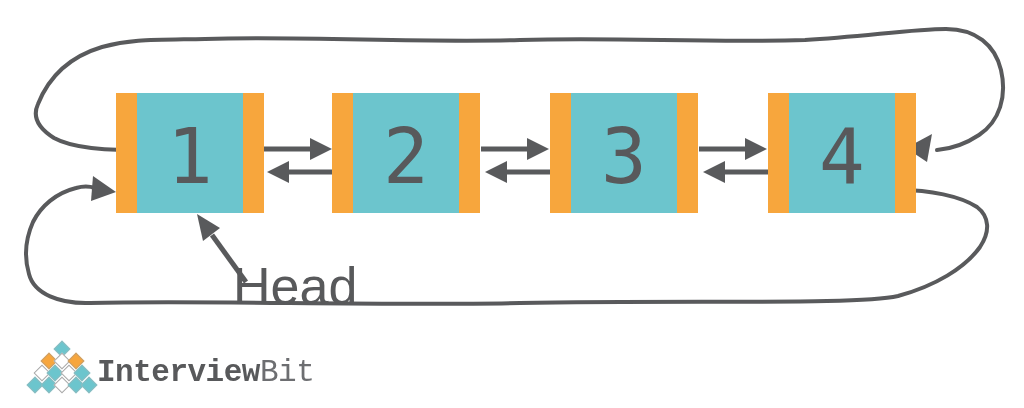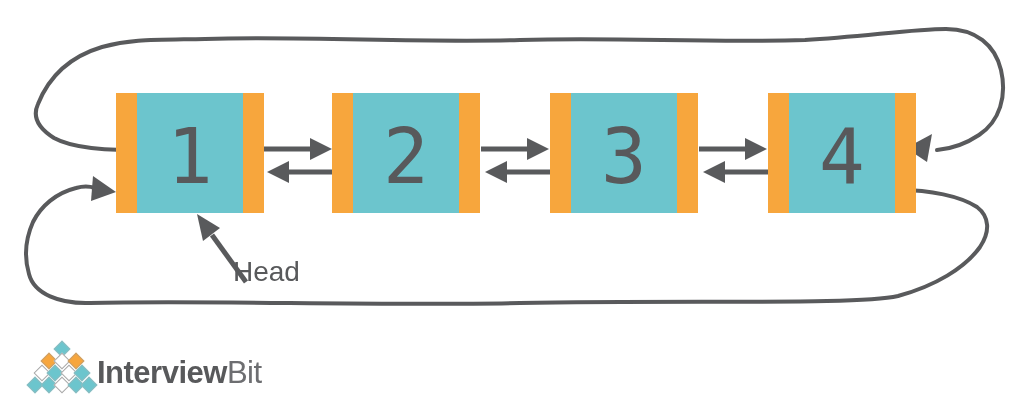--- a/index.html
+++ b/index.html
@@ -10,30 +10,30 @@
          font-family:"Liberation Sans", sans-serif;}
   #links{position:absolute;left:0;top:0;width:1024px;height:408px;}
   .loop{stroke:var(--line);stroke-width:4;fill:none;stroke-linecap:round;}
   .shaft{stroke:var(--line);stroke-width:5;fill:none;}
   .ahead{fill:var(--line);stroke:none;}
   .node{position:absolute;top:93px;width:148px;height:120px;display:flex;}
   .ptr{width:21px;background:var(--orange);}
   .cell{flex:1;background:var(--teal);display:flex;align-items:center;justify-content:center;}
   .digit{font-family:"DejaVu Sans Mono", monospace;font-size:76px;color:var(--text);
          transform:translateY(4px);line-height:1;}
-  #head-label{position:absolute;left:233px;top:256px;font-size:28px;color:var(--text);
+  #head-label{position:absolute;left:233px;top:256px;font-size:52px;color:var(--text);
               letter-spacing:0px;}
   #logo{position:absolute;left:0;top:0;}
   #pyramid{position:absolute;left:28px;top:342px;width:68px;height:54px;}
   .diamond{position:absolute;width:10px;height:10px;border:1px solid #a3a3a3;
            transform:translate(-50%,-50%) rotate(45deg);}
   .diamond.teal{background:var(--teal);border-color:#8ebcc0;}
   .diamond.orange{background:var(--orange);border-color:#c9a06e;}
   .diamond.white{background:#ffffff;border-color:#a8a8a8;}
-  #brand{position:absolute;left:97px;top:357px;font-size:31px;line-height:1;letter-spacing:-0.5px;}
+  #brand{position:absolute;left:97px;top:357px;font-size:31px;line-height:1;letter-spacing:-0.5px;font-family:Liberation Mono, monospace;}
   #brand .bold{font-weight:700;color:var(--text);}
   #brand .light{font-weight:400;color:var(--textlight);}
 </style>
 </head>
 <body>
 
 <div id="stage">
 
   <svg id="links" viewBox="0 0 1024 408">
 

